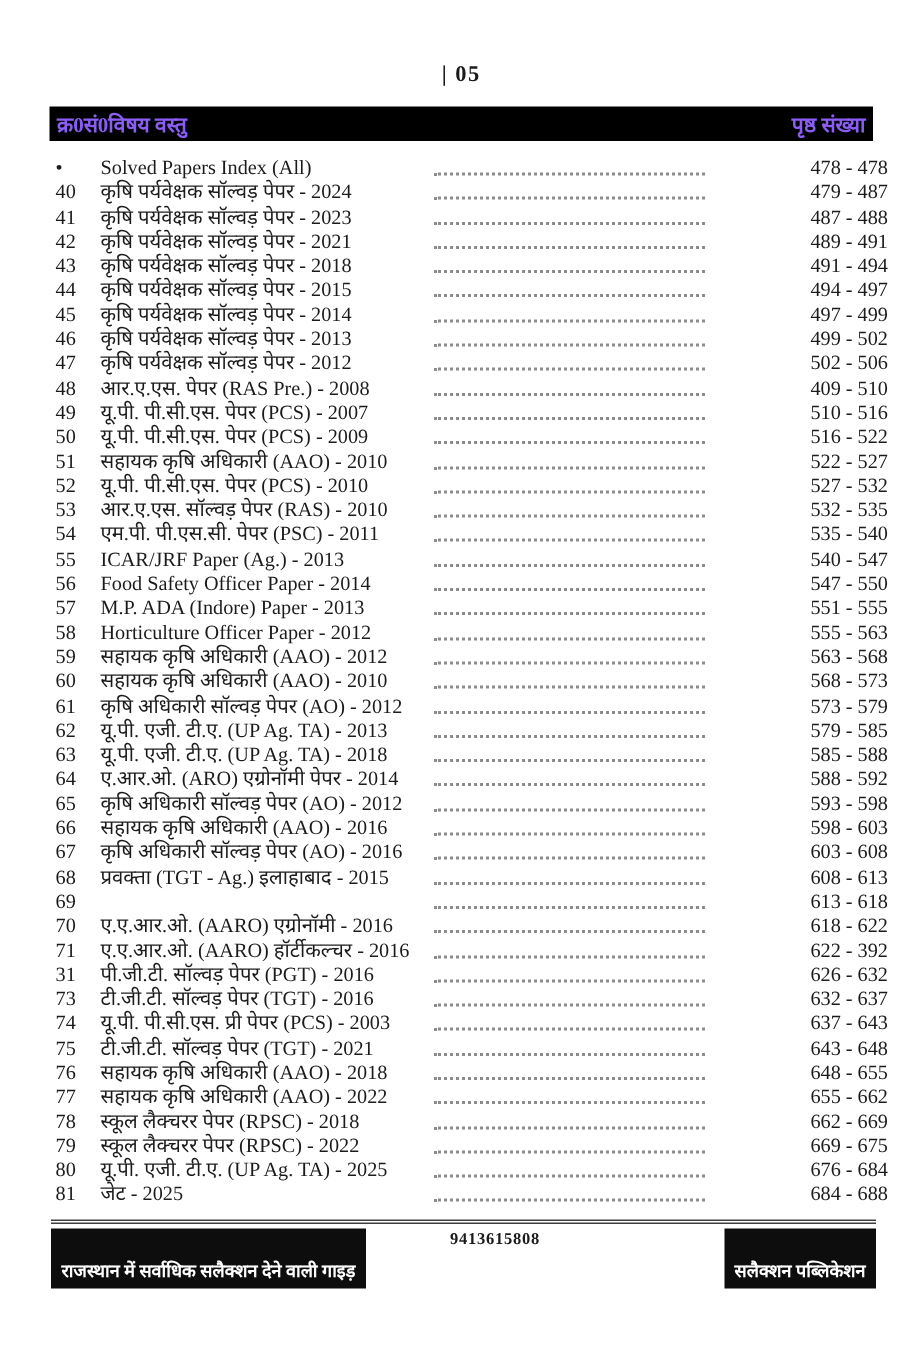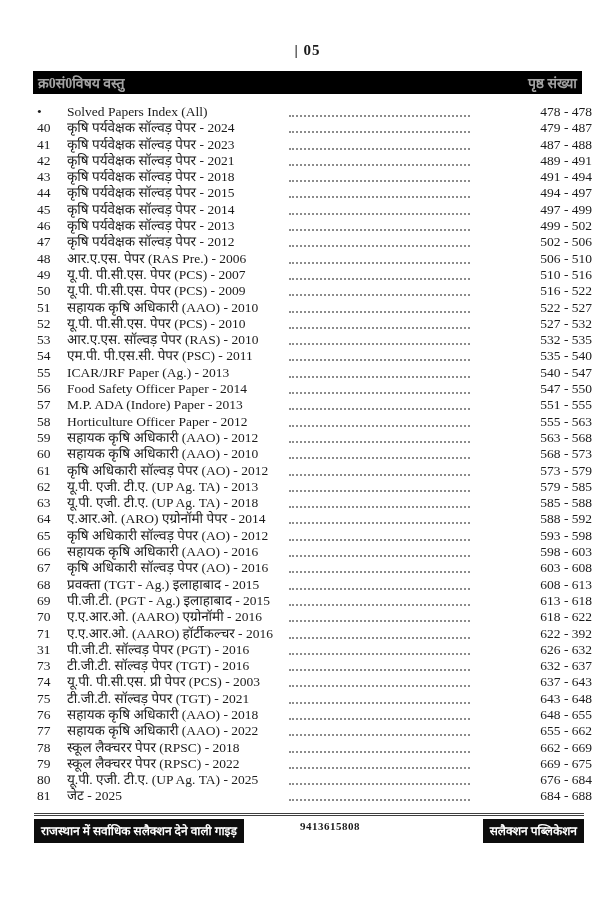--- a/index.html
+++ b/index.html
@@ -26,21 +26,21 @@
     font-weight: bold;
     letter-spacing: 1px;
   }
   .header-bar {
     position: absolute;
     top: 71px;
     left: 33px;
     width: 549px;
     height: 23px;
     background: #000000;
-    color: #a3a3a3;
+    color: #8b5cf6;
     display: flex;
     align-items: center;
     justify-content: space-between;
     font-size: 14px;
     font-weight: bold;
     box-sizing: border-box;
     padding: 0 5px;
   }
   .header-bar .hdr-center { flex: 1; }
   .rows {
@@ -85,21 +85,21 @@
     width: 550px;
     border-top: 3px double #3f3f3f;
   }
   .badge {
     position: absolute;
     top: 819px;
     background: #0d0d0d;
     color: #ffffff;
     font-size: 12px;
     font-weight: bold;
-    padding: 3px 7px 4px 7px;
+    padding: 19px 7px 4px 7px;
     white-space: nowrap;
   }
   .badge-left { left: 34px; }
   .badge-right { right: 16px; }
   .footer-phone {
     position: absolute;
     top: 820px;
     left: 300px;
     font-size: 11px;
     font-weight: bold;
@@ -178,23 +178,23 @@
 
     <div class="row">
       <span class="sn">47</span>
       <span class="title">कृषि पर्यवेक्षक सॉल्वड़ पेपर - 2012</span>
       <span class="leader"></span>
       <span class="pages">502 - 506</span>
     </div>
 
     <div class="row">
       <span class="sn">48</span>
-      <span class="title">आर.ए.एस. पेपर (RAS Pre.) - 2006</span>
-      <span class="leader"></span>
-      <span class="pages">506 - 510</span>
+      <span class="title">आर.ए.एस. पेपर (RAS Pre.) - 2008</span>
+      <span class="leader"></span>
+      <span class="pages">409 - 510</span>
     </div>
 
     <div class="row">
       <span class="sn">49</span>
       <span class="title">यू.पी. पी.सी.एस. पेपर (PCS) - 2007</span>
       <span class="leader"></span>
       <span class="pages">510 - 516</span>
     </div>
 
     <div class="row">
@@ -325,21 +325,20 @@
 
     <div class="row">
       <span class="sn">68</span>
       <span class="title">प्रवक्ता (TGT - Ag.) इलाहाबाद  - 2015</span>
       <span class="leader"></span>
       <span class="pages">608 - 613</span>
     </div>
 
     <div class="row">
       <span class="sn">69</span>
-      <span class="title">पी.जी.टी. (PGT - Ag.) इलाहाबाद  - 2015</span>
       <span class="leader"></span>
       <span class="pages">613 - 618</span>
     </div>
 
     <div class="row">
       <span class="sn">70</span>
       <span class="title">ए.ए.आर.ओ. (AARO) एग्रोनॉमी - 2016</span>
       <span class="leader"></span>
       <span class="pages">618 - 622</span>
     </div>

